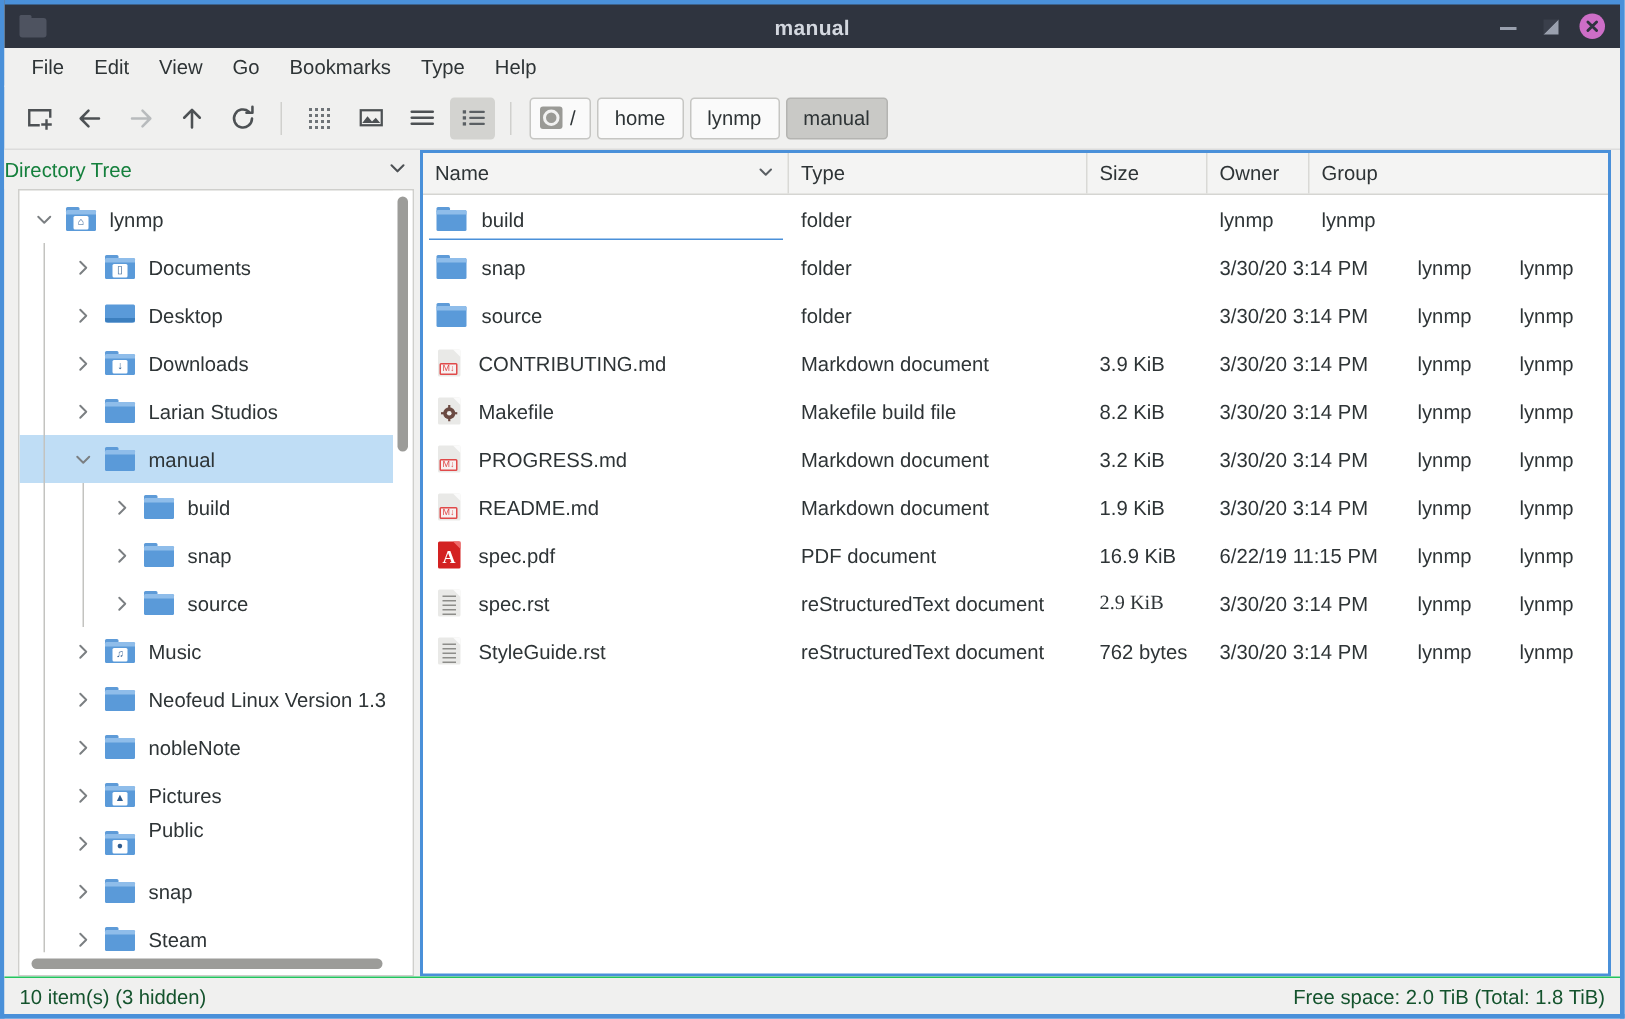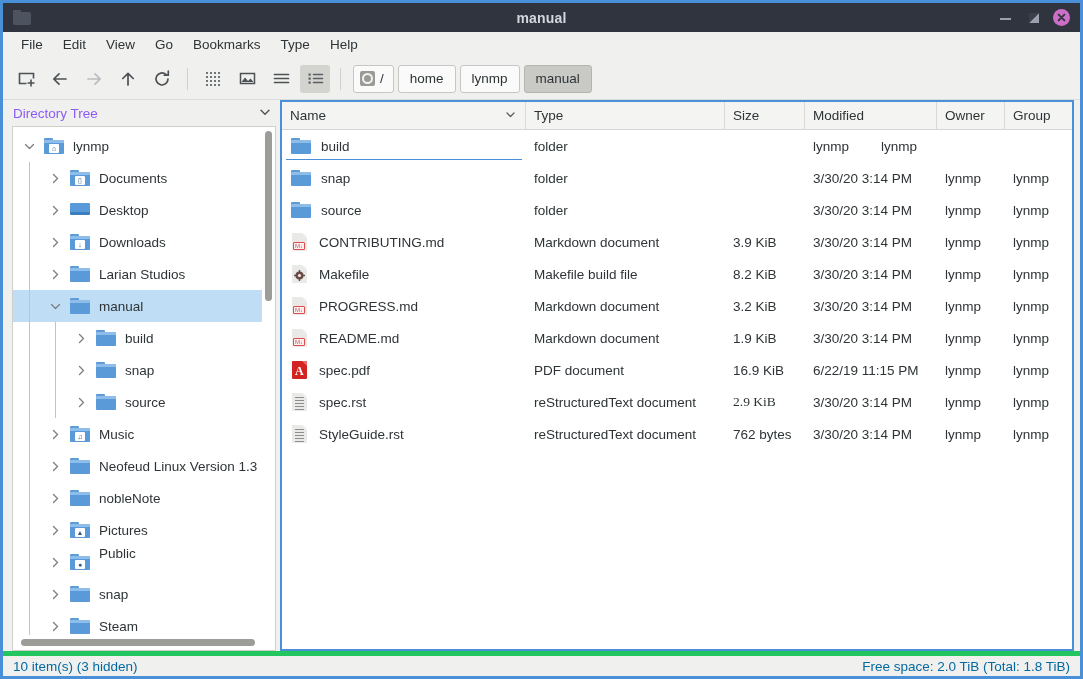--- a/index.html
+++ b/index.html
@@ -128,22 +128,22 @@
   }
   
   .sidebar {
     width: 277px; flex: 0 0 277px;
     display: flex; flex-direction: column;
     background: #f0f0ef;
   }
   .sidebar-header {
     height: 26px; flex: 0 0 26px;
     display: flex; align-items: center;
-    padding: 0 8px 0 10px;
-    font-size: 13.5px; color: #8b5cf6;
+    padding: 0 8px 0 0;
+    font-size: 13.5px; color: #15803d;
     background: #f0f0ef;
   }
   .sidebar-header .chev { margin-left: auto; }
   .tree-wrap {
     flex: 1 1 auto; min-height: 0;
     margin: 0 4px 0 9px;
     border: 1px solid #cfcfcc;
     background: #ffffff;
     display: flex; flex-direction: column;
     overflow: hidden;
@@ -284,22 +284,22 @@
   .hscroll .thumb {
     position: absolute; top: 4px; height: 7px;
     background: #9c9c99; border-radius: 4px;
   }
   
   .statusbar {
     height: 25px; flex: 0 0 25px;
     background: #f0f0ef;
     display: flex; align-items: center;
     padding: 0 10px;
-    font-size: 13.5px; color: #0369a1;
-    border-top: 5px solid #22c55e;
+    font-size: 13.5px; color: #14532d;
+    border-top: 1px solid #22c55e;
   }
   .statusbar .right { margin-left: auto; }
 </style>
 </head>
 <body>
 
 <div class="window">
 
   <div class="titlebar">
     <div class="titlebar-icon"></div>
@@ -757,23 +757,20 @@
             <span class="sortchev"><svg width="13" height="13" viewBox="0 0 13 13">
                 <path d="M3 5 L6.5 8.5 L10 5" fill="none" stroke="#5a5f63" stroke-width="1.3" stroke-linecap="round" stroke-linejoin="round"></path>
               </svg></span>
           </div>
           <div class="fl-th" style="width: 199px;">
             <span>Type</span>
           </div>
           <div class="fl-th" style="width: 80px;">
             <span>Size</span>
           </div>
-          <div class="fl-th" style="width: 132px;">
-            <span>Modified</span>
-          </div>
           <div class="fl-th" style="width: 68px;">
             <span>Owner</span>
           </div>
           <div class="fl-th" style="width: 66px; flex: 1 1 auto; border-right: none;">
             <span>Group</span>
           </div>
         </div>
       <div class="fl-body" id="fl-body">
           <div class="fl-row focused">
             <div class="fl-cell name" style="width: 244px;">

